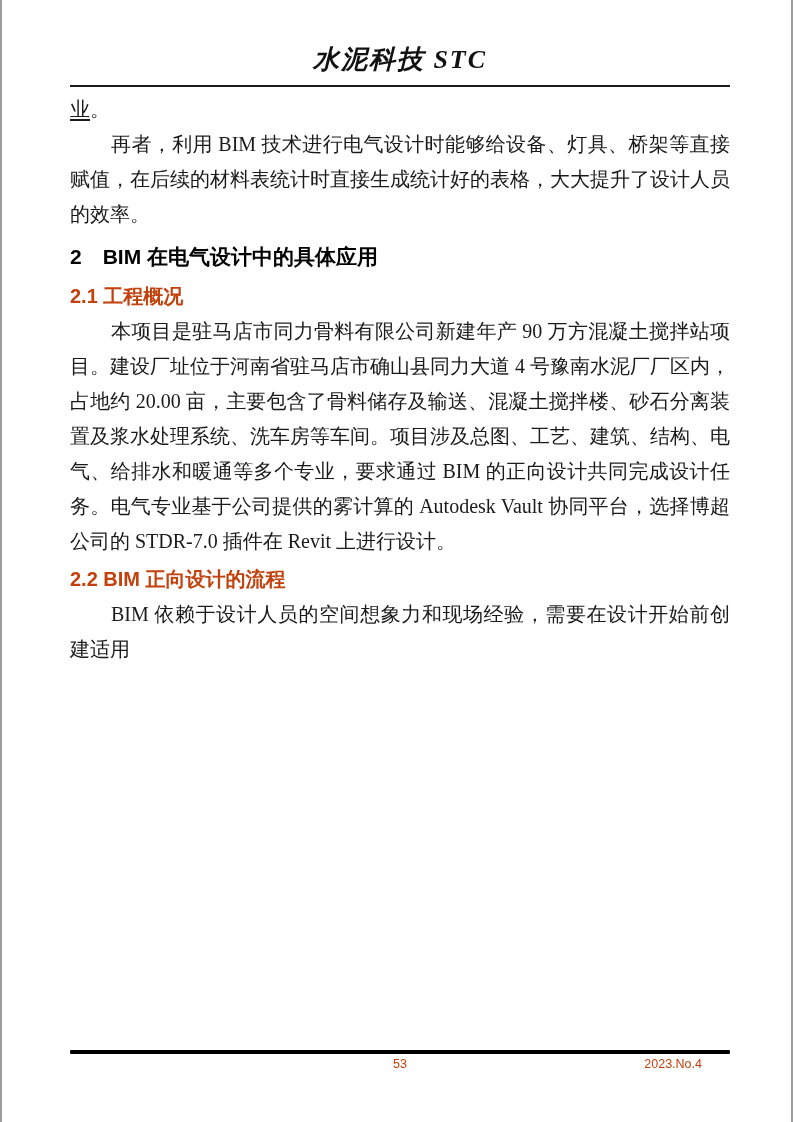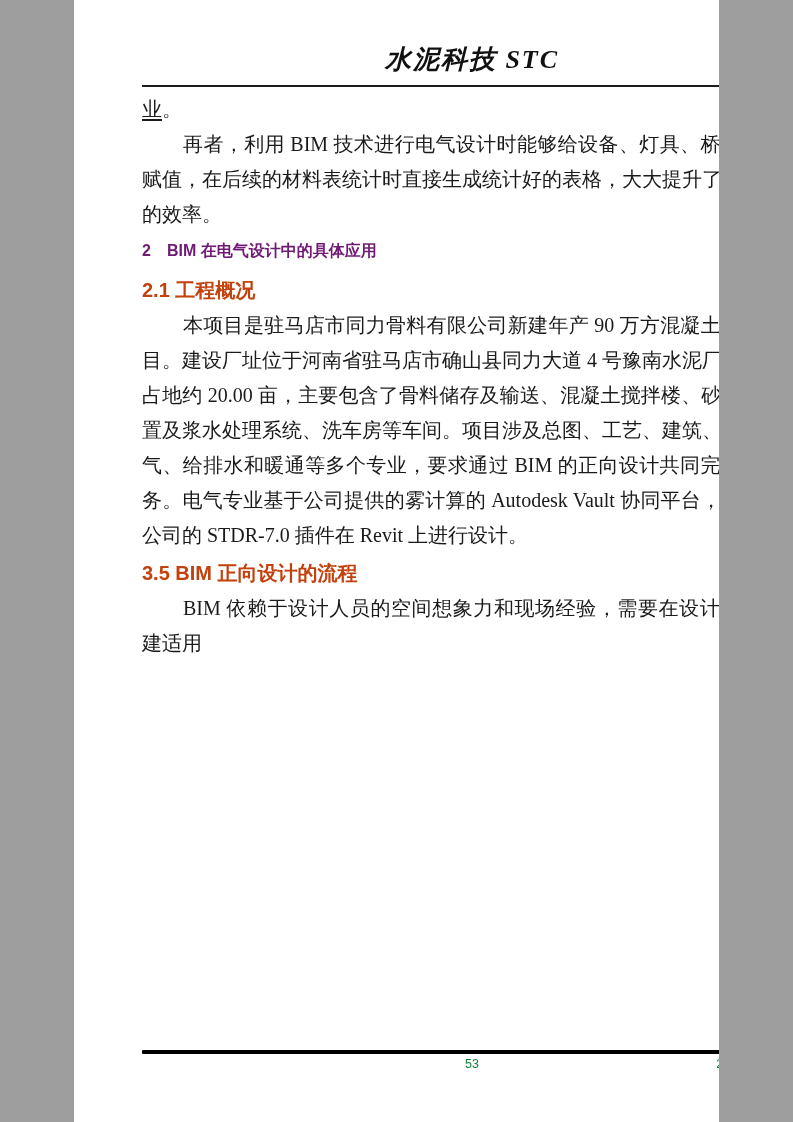--- a/index.html
+++ b/index.html
@@ -1,19 +1,19 @@
 <!DOCTYPE html>
 <html><head>
 <meta charset="utf-8">
 <style>
   * { margin: 0; padding: 0; box-sizing: border-box; }
   html, body { background: #9e9e9e; }
   .page {
     position: relative;
-    width: 645px;
+    width: 789px;
     height: 1122px;
     background: #ffffff;
     margin: 0 auto;
     color: #161616;
     overflow: hidden;
   }
   
   .header { position: absolute; top: 0; left: 68px; width: 660px; }
   .journal-title {
     margin-top: 42px;
@@ -42,42 +42,42 @@
     text-align: justify;
     text-justify: inter-character;
     color: #1a1a1a;
   }
   .para { text-indent: 2.05em; }
   .para.no-indent { text-indent: 0; }
   .ul-char { text-decoration: underline; text-underline-offset: 3px; }
   h2.sec {
     font-family: "Liberation Sans", "DejaVu Sans", sans-serif;
     font-weight: bold;
-    font-size: 16px;
+    font-size: 21px;
     line-height: 38px;
-    margin-top: 0;
-    color: #701a75;
+    margin-top: 6px;
+    color: #000000;
   }
   h3.subsec {
     font-family: "Liberation Sans", "DejaVu Sans", sans-serif;
     font-weight: bold;
     font-size: 20px;
     line-height: 36px;
     margin-top: 2px;
     color: #c2410c;
   }
   
   .footer { position: absolute; top: 1050px; left: 68px; width: 660px; }
   .footer-rule { height: 4px; background: #000; border-radius: 1px; }
   .footer-row {
     position: relative;
     margin-top: 3px;
     font-family: "Liberation Sans", "DejaVu Sans", sans-serif;
     font-size: 12.5px;
-    color: #15803d;
+    color: #c2410c;
   }
   .page-num { display: block; text-align: center; }
   .issue { position: absolute; top: 0; right: 28px; }
 </style>
 </head>
 <body>
 
 <div class="page">
 
   <div class="header">
@@ -92,21 +92,21 @@
 
     <p class="para">再者，利用 BIM 技术进行电气设计时能够给设备、灯具、桥架等直接赋值，在后续的材料表统计时直接生成统计好的表格，大大提升了设计人员的效率。</p>
 
 
     <h2 class="sec">2　BIM 在电气设计中的具体应用</h2>
 
     <h3 class="subsec">2.1 工程概况</h3>
 
     <p class="para">本项目是驻马店市同力骨料有限公司新建年产 90 万方混凝土搅拌站项目。建设厂址位于河南省驻马店市确山县同力大道 4 号豫南水泥厂厂区内，占地约 20.00 亩，主要包含了骨料储存及输送、混凝土搅拌楼、砂石分离装置及浆水处理系统、洗车房等车间。项目涉及总图、工艺、建筑、结构、电气、给排水和暖通等多个专业，要求通过 BIM 的正向设计共同完成设计任务。电气专业基于公司提供的雾计算的 Autodesk Vault 协同平台，选择博超公司的 STDR-7.0 插件在 Revit 上进行设计。</p>
 
-    <h3 class="subsec">3.5 BIM 正向设计的流程</h3>
+    <h3 class="subsec">2.2 BIM 正向设计的流程</h3>
 
     <p class="para">BIM 依赖于设计人员的空间想象力和现场经验，需要在设计开始前创建适用</p>
 
   </div>
 
   <div class="footer">
     <div class="footer-rule"></div>
     <div class="footer-row">
       <span class="page-num">53</span>
       <span class="issue">2023.No.4</span>

